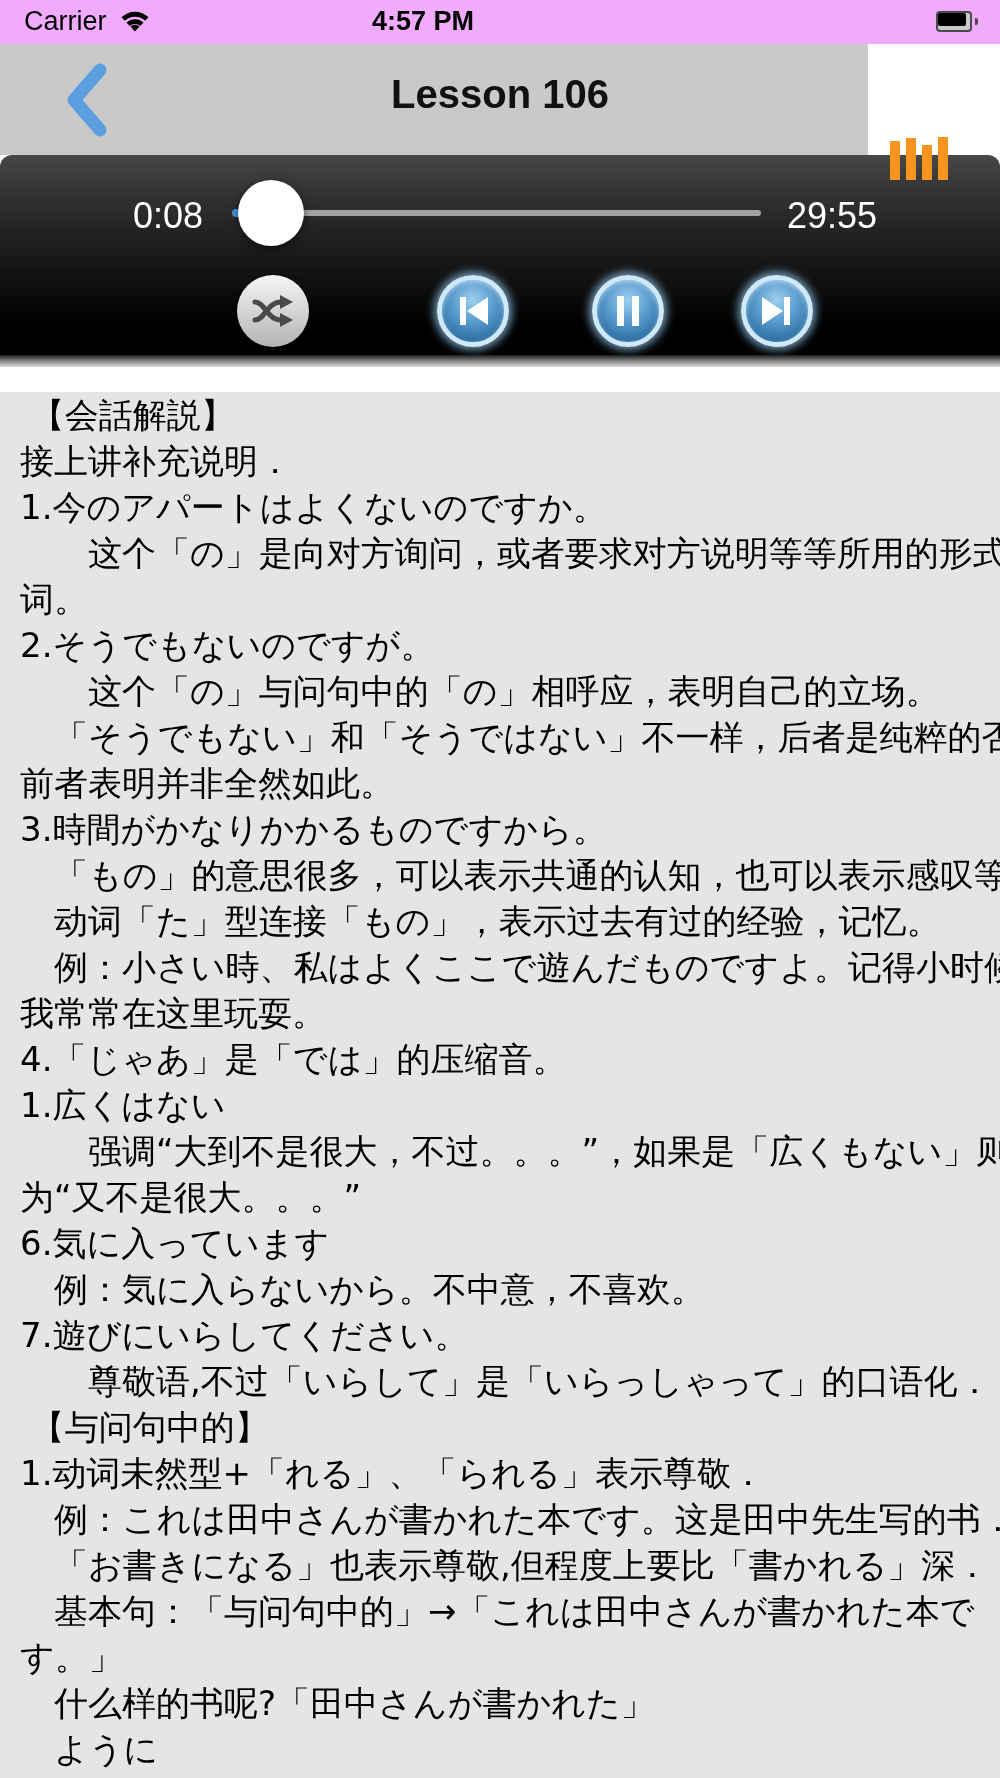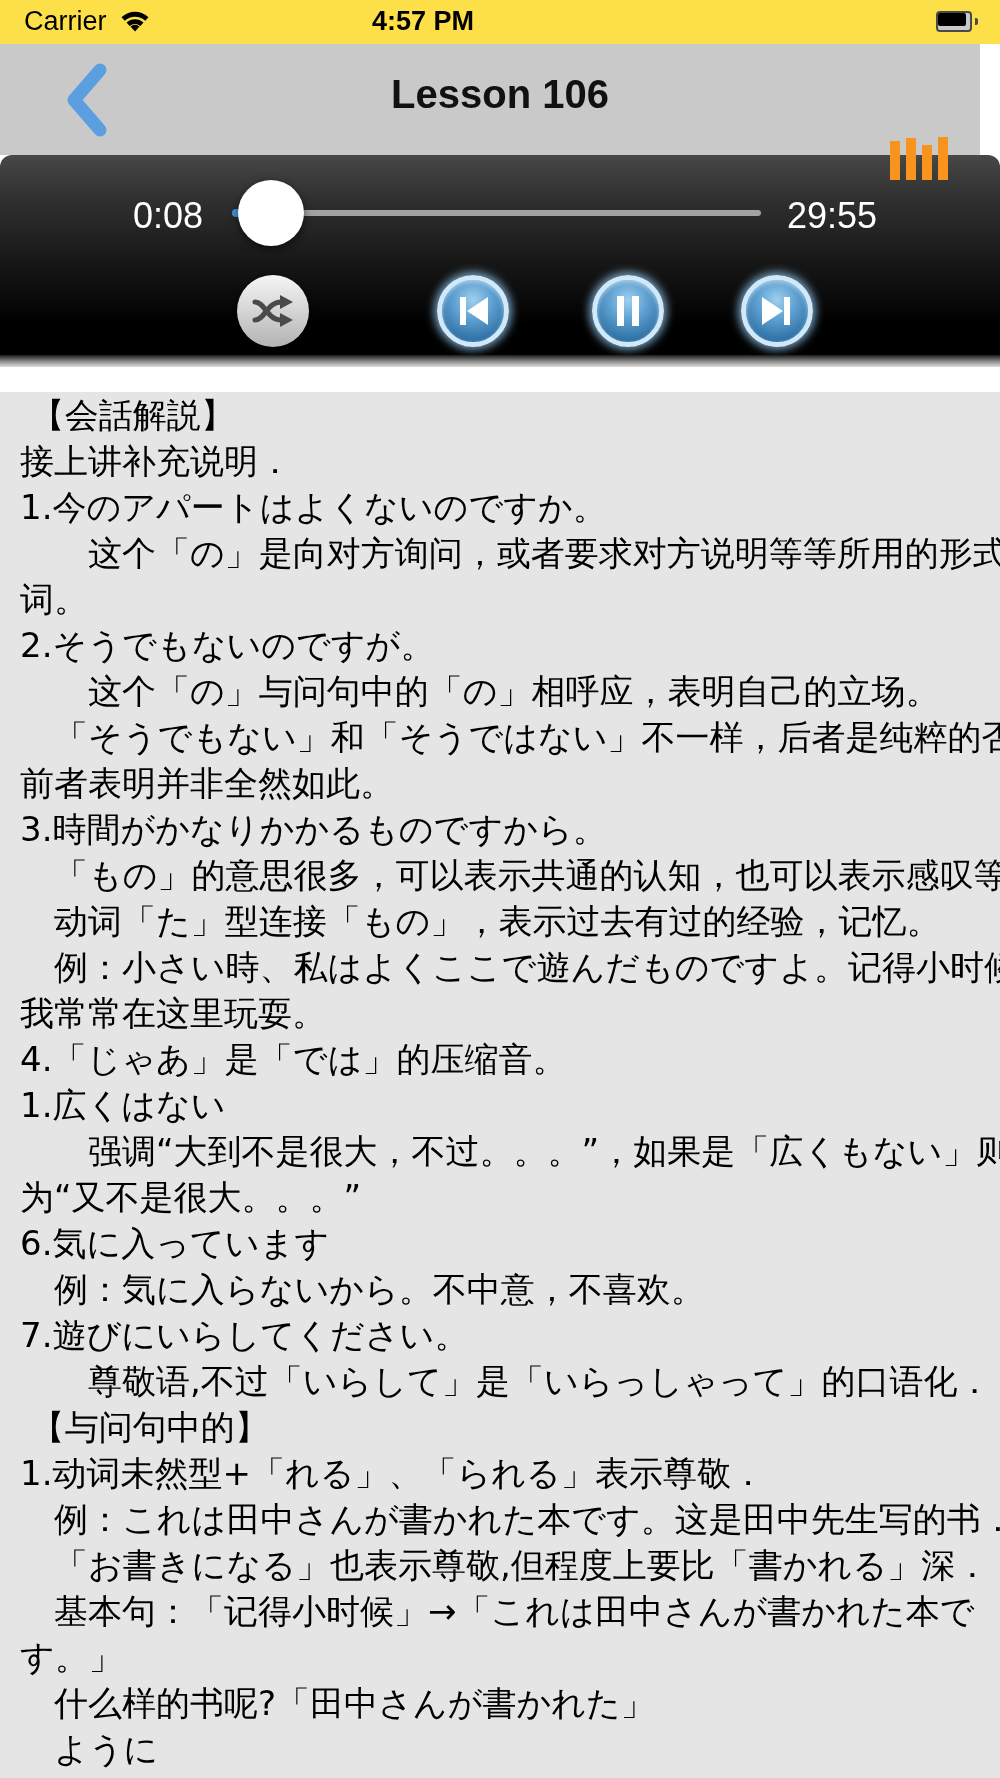--- a/index.html
+++ b/index.html
@@ -1,30 +1,30 @@
 <!DOCTYPE html>
 <html><head>
 <meta charset="utf-8">
 <style>
   html,body{margin:0;padding:0;}
   body{
     width:1000px;height:1778px;overflow:hidden;position:relative;
     background:#ffffff;font-family:"Liberation Sans","DejaVu Sans",sans-serif;
   }
   
-  .statusbar{position:absolute;left:0;top:0;width:1000px;height:44px;background:#fde047;z-index:5;}
+  .statusbar{position:absolute;left:0;top:0;width:1000px;height:44px;background:#f0abfc;z-index:5;}
   .carrier{position:absolute;left:24px;top:6px;font-size:27px;color:#000;}
   .wifi{position:absolute;left:118px;top:8px;}
   .clock{position:absolute;left:0;top:6px;width:846px;text-align:center;font-size:27px;font-weight:600;color:#000;}
   .battery{position:absolute;right:22px;top:11px;width:42px;height:21px;}
   .batt-body{position:absolute;left:0;top:0;width:36px;height:21px;border:2px solid #4a4a4a;border-radius:4px;box-sizing:border-box;background:#c9c9c9;}
   .batt-fill{position:absolute;left:2px;top:2px;width:28px;height:13px;background:#000;border-radius:2px;}
   .batt-tip{position:absolute;right:0;top:7px;width:3px;height:7px;background:#4a4a4a;border-radius:0 2px 2px 0;}
   
-  .navbar{position:absolute;left:0;top:44px;width:980px;height:111px;background:#c9c9c9;z-index:4;}
+  .navbar{position:absolute;left:0;top:44px;width:868px;height:111px;background:#c9c9c9;z-index:4;}
   .nav-title{position:absolute;left:0;top:28px;width:1000px;text-align:center;font-size:40px;font-weight:700;color:#111;}
   .back-btn{position:absolute;left:58px;top:18px;width:60px;height:76px;cursor:pointer;}
   .menu-btn{position:absolute;left:890px;top:84px;width:70px;height:52px;display:flex;align-items:flex-end;gap:6px;cursor:pointer;}
   .menu-btn .bar{width:10px;background:#f7941e;}
   .b1{height:39px;} .b2{height:42px;} .b3{height:35px;} .b4{height:43px;}
   
   .player{position:absolute;left:0;top:155px;width:1000px;height:200px;
     background:linear-gradient(180deg,#474747 0%,#303030 22%,#161616 55%,#000 85%);
     border-radius:12px 12px 0 0;z-index:3;text-align:center;}
   .player-bottom{position:absolute;left:0;top:355px;width:1000px;height:12px;
@@ -153,17 +153,17 @@
     <p>　　强调“大到不是很大，不过。。。”，如果是「広くもない」则意</p>
     <p>为“又不是很大。。。”</p>
     <p>6.気に入っています</p>
     <p>　例：気に入らないから。不中意，不喜欢。</p>
     <p>7.遊びにいらしてください。</p>
     <p>　　尊敬语,不过「いらして」是「いらっしゃって」的口语化．</p>
     <p> 【与问句中的】</p>
     <p>1.动词未然型+「れる」、「られる」表示尊敬．</p>
     <p>　例：これは田中さんが書かれた本です。这是田中先生写的书．</p>
     <p>　「お書きになる」也表示尊敬,但程度上要比「書かれる」深．</p>
-    <p>　基本句：「记得小时候」→「これは田中さんが書かれた本で</p>
+    <p>　基本句：「与问句中的」→「これは田中さんが書かれた本で</p>
     <p>す。」</p>
     <p>　什么样的书呢?「田中さんが書かれた」</p>
     <p>　ように</p>
   </div>
 
 </body></html>

